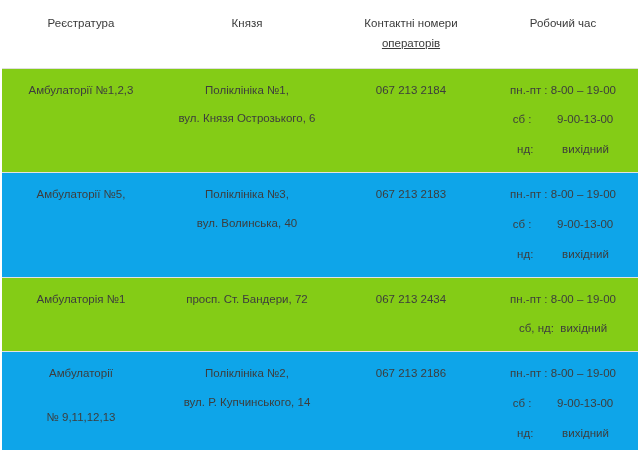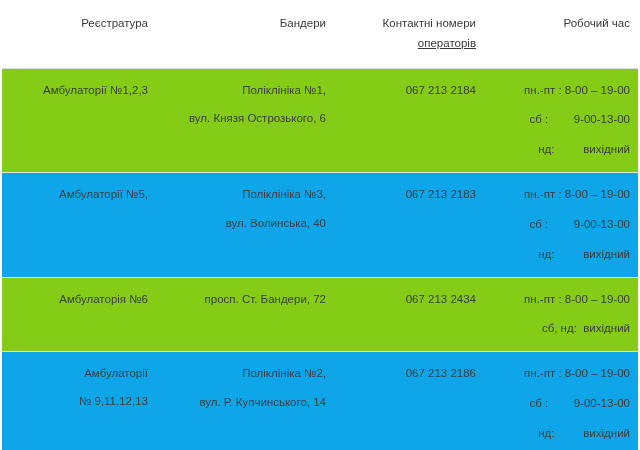--- a/index.html
+++ b/index.html
@@ -29,21 +29,21 @@
     margin: 0 auto;
     font-size: 11.5px;
   }
   table.contacts col.c0 { width: 154px; }
   table.contacts col.c1 { width: 178px; }
   table.contacts col.c2 { width: 150px; }
   table.contacts col.c3 { width: 154px; }
 
   table.contacts th,
   table.contacts td {
-    text-align: right;
+    text-align: center;
     vertical-align: top;
     padding: 13px 8px 13px 12px;
     border-bottom: 1px solid #e2e2e2;
     line-height: 1.55;
     font-weight: normal;
     color: #3d3d3d;
   }
   table.contacts thead th {
     padding-top: 15px;
     padding-bottom: 15px;
@@ -54,21 +54,21 @@
     background: #84cc16;
   }
   tr.plain td {
     background: #0ea5e9;
   }
   .line {
     display: block;
     white-space: pre-wrap;
   }
   .line + .line {
-    margin-top: 10px;
+    margin-top: 26px;
   }
   td.addr .line + .line { margin-top: 11px; }
   td.hours .line + .line { margin-top: 12px; }
   .phone { white-space: nowrap; }
   thead th .line + .line { margin-top: 2px; text-decoration: underline; }
 </style>
 </head>
 <body>
 
 <div class="page">
@@ -78,21 +78,21 @@
         <col class="c1">
         <col class="c2">
         <col class="c3">
     </colgroup>
     <thead>
       <tr>
         <th>
             <span class="line">Реєстратура</span>
           </th>
         <th>
-            <span class="line">Бандери</span>
+            <span class="line">Князя</span>
           </th>
         <th>
             <span class="line">Контактні номери</span>
             <span class="line">операторів</span>
           </th>
         <th>
             <span class="line">Робочий час</span>
           </th>
       </tr>
     </thead>
@@ -126,21 +126,21 @@
             <span class="line phone">067 213 2183</span>
           </td>
           <td class="hours">
             <span class="line">пн.-пт : 8-00 – 19-00</span>
             <span class="line">сб :        9-00-13-00</span>
             <span class="line">нд:         вихідний</span>
           </td>
         </tr>
         <tr class="shaded">
           <td class="reg">
-            <span class="line">Амбулаторія №6</span>
+            <span class="line">Амбулаторія №1</span>
           </td>
           <td class="addr">
             <span class="line">просп. Ст. Бандери, 72</span>
           </td>
           <td class="phone-cell">
             <span class="line phone">067 213 2434</span>
           </td>
           <td class="hours">
             <span class="line">пн.-пт : 8-00 – 19-00</span>
             <span class="line">сб, нд:  вихідний</span>

